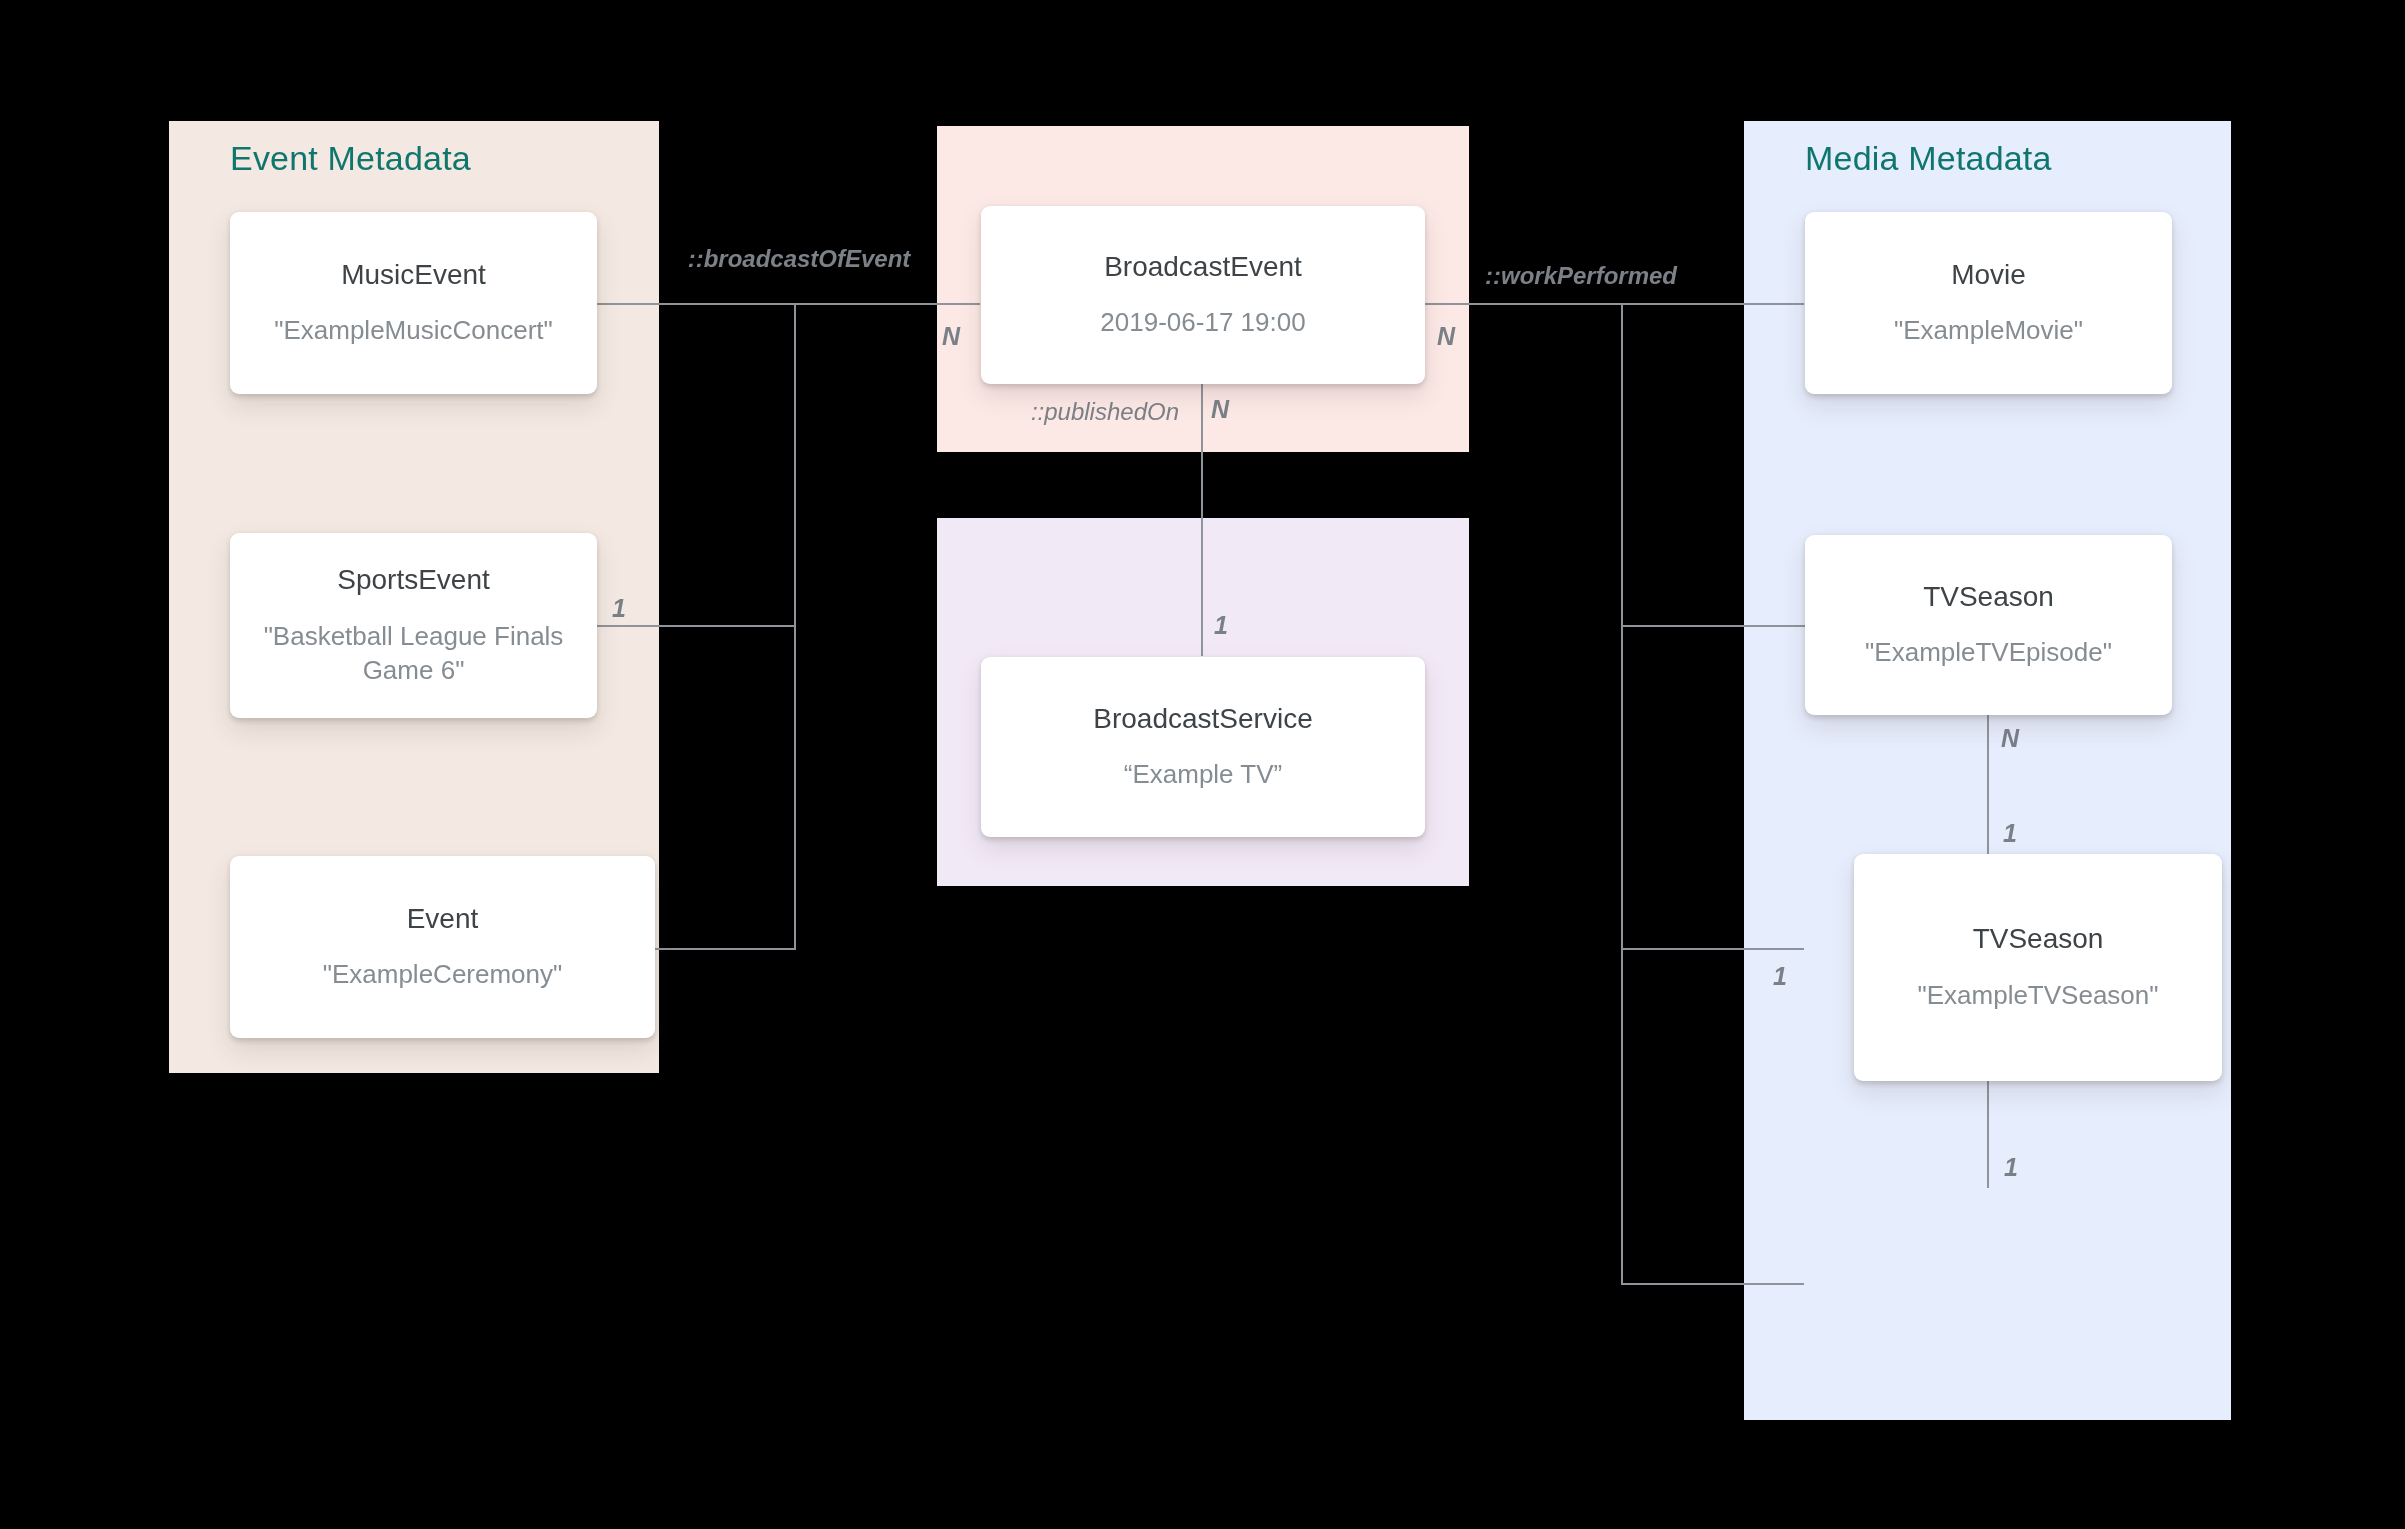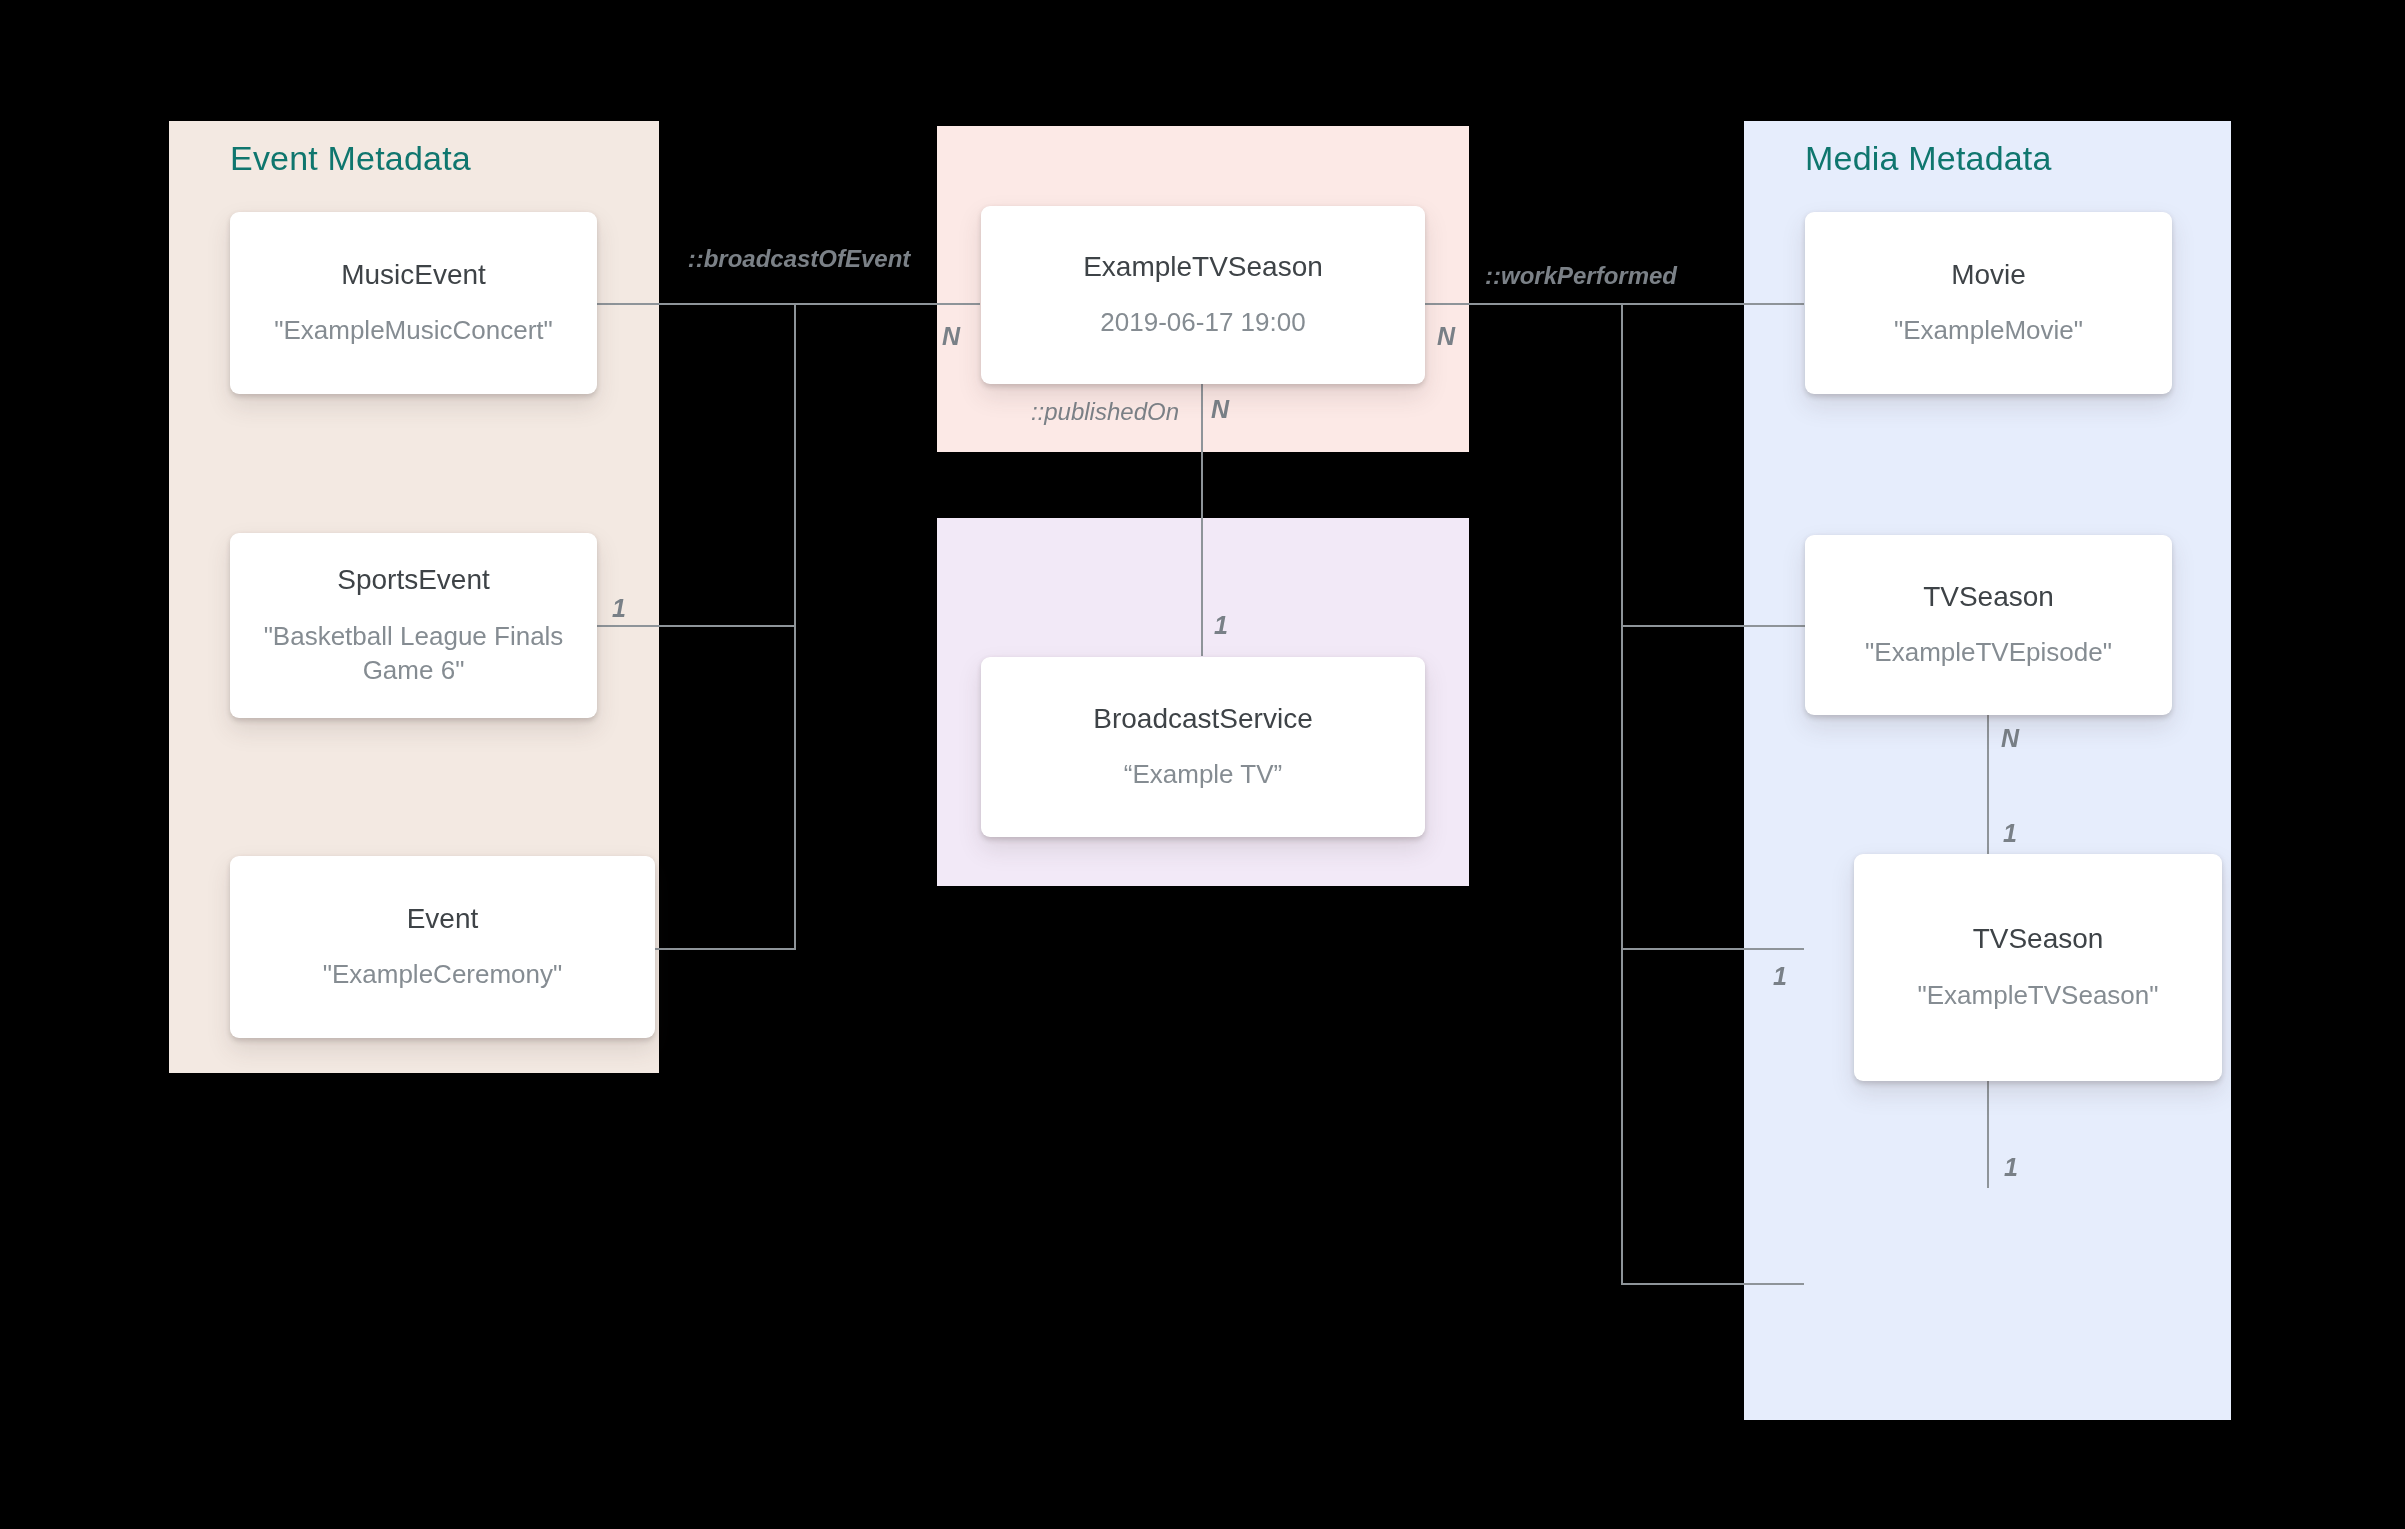--- a/index.html
+++ b/index.html
@@ -152,21 +152,21 @@
     <div class="card-type">SportsEvent</div>
     <div class="card-value">"Basketball League Finals Game 6"</div>
   </div>
 
   <div class="card" style="left:230px; top:856px; width:425px; height:182px;">
     <div class="card-type">Event</div>
     <div class="card-value">"ExampleCeremony"</div>
   </div>
 
   <div class="card" style="left:981px; top:206px; width:444px; height:178px;">
-    <div class="card-type">ExampleTVSeason</div>
+    <div class="card-type">BroadcastEvent</div>
     <div class="card-value">2019-06-17 19:00</div>
   </div>
 
   <div class="card" style="left:1805px; top:212px; width:367px; height:182px;">
     <div class="card-type">Movie</div>
     <div class="card-value">"ExampleMovie"</div>
   </div>
 
   <div class="card" style="left:981px; top:657px; width:444px; height:180px;">
     <div class="card-type">BroadcastService</div>

